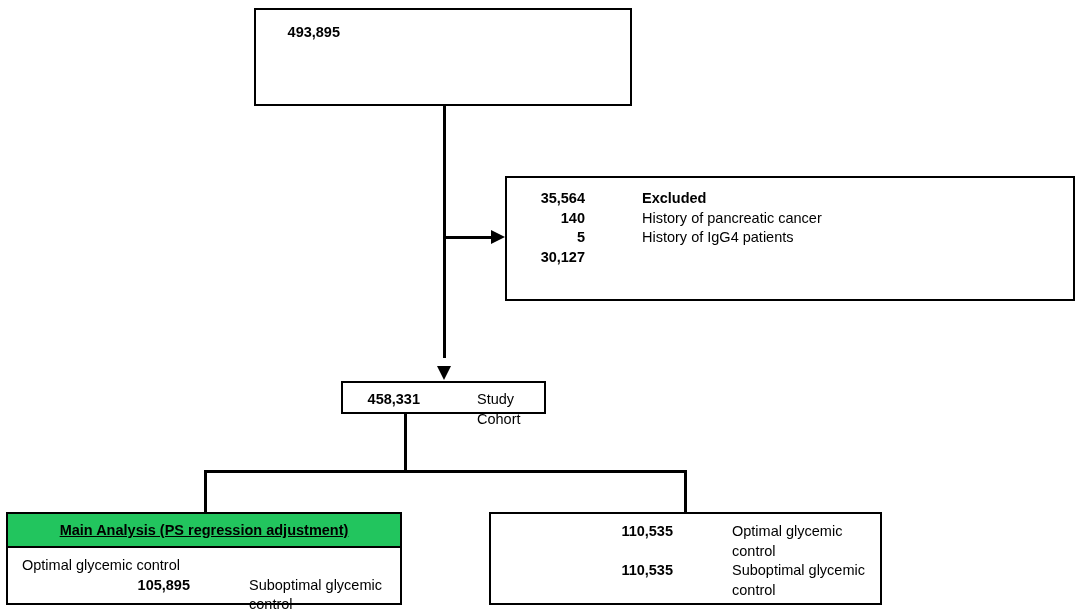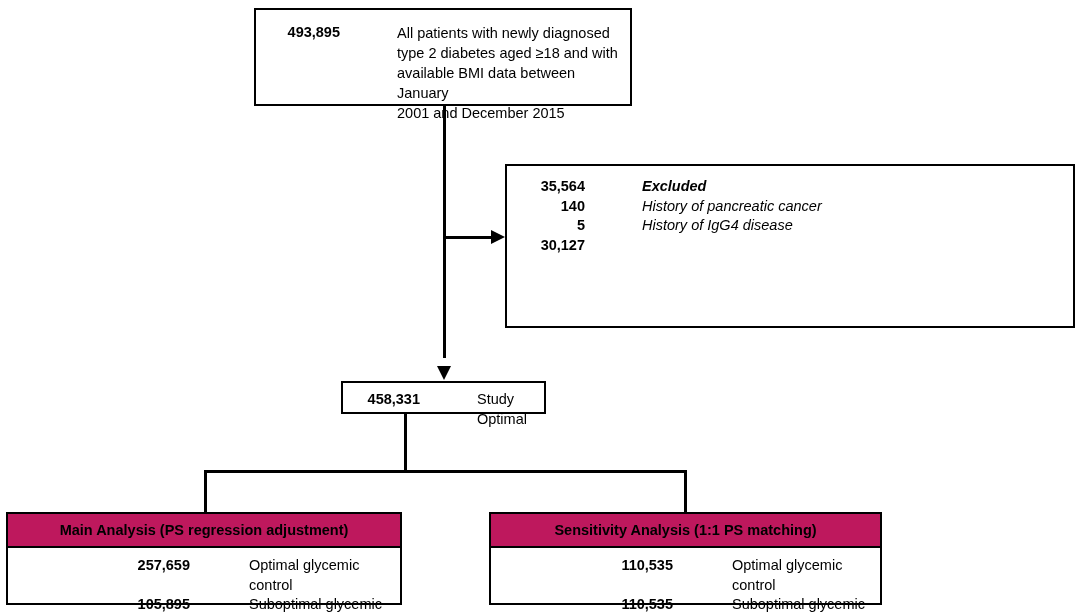--- a/index.html
+++ b/index.html
@@ -62,32 +62,32 @@
     top: 13px;
     right: 8px;
     font-size: 14.5px;
   }
   #box-top .num { width: 68px; }
   #box-top .lbl { padding-left: 12px; line-height: 20px; }
 
   
   #box-excluded {
     left: 505px;
-    top: 164px;
+    top: 176px;
     width: 570px;
-    height: 164px;
+    height: 125px;
   }
   #box-excluded .rows {
     left: 12px;
     top: 11px;
     right: 6px;
     font-size: 14.5px;
   }
   #box-excluded .num { width: 66px; }
-  #box-excluded .lbl { padding-left: 12px; font-style: italic; }
+  #box-excluded .lbl { padding-left: 12px; }
   #box-excluded .row.head .lbl { font-weight: bold; }
 
   
   #box-cohort {
     left: 341px;
     top: 381px;
     width: 205px;
     height: 33px;
   }
   #box-cohort .rows {
@@ -98,27 +98,28 @@
   #box-cohort .num { width: 64px; }
   #box-cohort .lbl { padding-left: 12px; }
 
   
   .analysis {
     padding: 0;
   }
   .analysis .head-band {
     box-sizing: border-box;
     height: 34px;
-    background: #be185d;
+    background: #22c55e;
     border-bottom: 2.5px solid #000000;
     display: flex;
     align-items: center;
     justify-content: center;
     font-weight: bold;
     font-size: 14.5px;
+    text-decoration: underline;
   }
   .analysis .body {
     position: relative;
     height: 54px;
   }
   .analysis .rows {
     left: 0;
     right: 0;
     top: 8px;
     font-size: 14.5px;
@@ -180,75 +181,69 @@
 
   <div class="vline" style="left:404px; top:414px; height:58px;"></div>
   <div class="hline" style="left:204px; top:470px; width:482px;"></div>
   <div class="vline" style="left:204px; top:470px; height:43px;"></div>
   <div class="vline" style="left:684px; top:470px; height:43px;"></div>
 
   <div class="box" id="box-top">
     <div class="rows">
       <div class="row">
         <span class="num">493,895</span>
-        <span class="lbl">All patients with newly diagnosed
-type 2 diabetes aged ≥18 and with
-available BMI data between January
-2001 and December 2015</span>
       </div>
     </div>
   </div>
 
   <div class="box" id="box-excluded">
     <div class="rows">
       <div class="row head">
         <span class="num">35,564</span>
         <span class="lbl">Excluded</span>
       </div>
       <div class="row">
         <span class="num">140</span>
         <span class="lbl">History of pancreatic cancer</span>
       </div>
       <div class="row">
         <span class="num">5</span>
-        <span class="lbl">History of IgG4 disease</span>
+        <span class="lbl">History of IgG4 patients</span>
       </div>
       <div class="row">
         <span class="num">30,127</span>
       </div>
     </div>
   </div>
 
   <div class="box" id="box-cohort">
     <div class="rows">
       <div class="row">
         <span class="num">458,331</span>
-        <span class="lbl">Study Optimal</span>
+        <span class="lbl">Study Cohort</span>
       </div>
     </div>
   </div>
 
   <div class="box analysis" id="box-main">
     <div class="head-band">Main Analysis (PS regression adjustment)</div>
     <div class="body">
       <div class="rows">
         <div class="row">
-          <span class="num">257,659</span>
           <span class="lbl">Optimal glycemic control</span>
         </div>
         <div class="row">
           <span class="num">105,895</span>
           <span class="lbl">Suboptimal glycemic control</span>
         </div>
       </div>
     </div>
   </div>
 
   <div class="box analysis" id="box-sens">
-    <div class="head-band">Sensitivity Analysis (1:1 PS matching)</div>
     <div class="body">
       <div class="rows">
         <div class="row">
           <span class="num">110,535</span>
           <span class="lbl">Optimal glycemic control</span>
         </div>
         <div class="row">
           <span class="num">110,535</span>
           <span class="lbl">Suboptimal glycemic control</span>
         </div>

